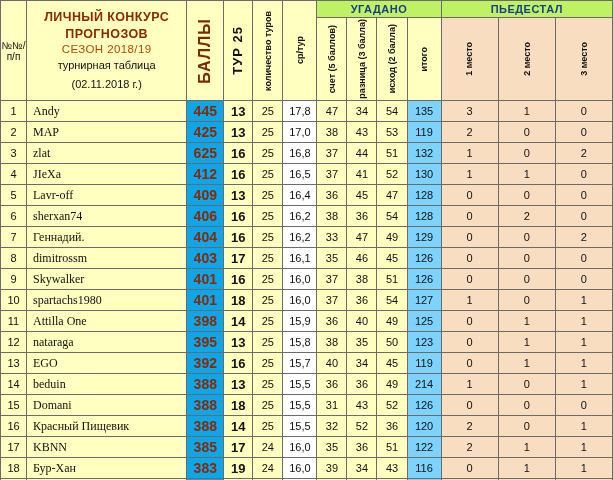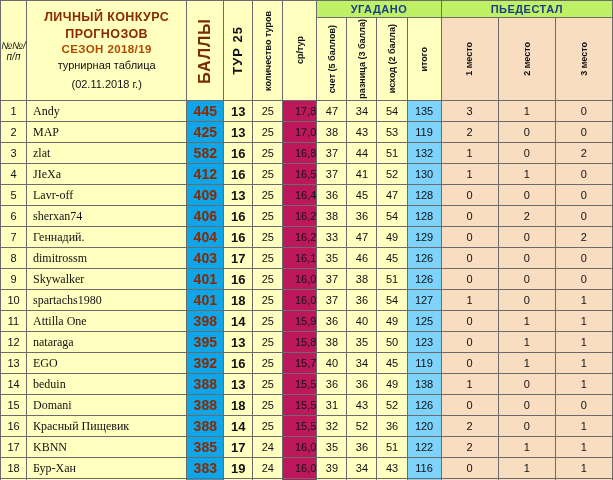--- a/index.html
+++ b/index.html
@@ -26,32 +26,32 @@
     white-space:nowrap;margin:0 auto;
   }
   .vert.big{font-size:16px;font-weight:bold;color:#7a2c00;letter-spacing:1px;}
   .vert.mid{font-size:13px;font-weight:bold;color:#111;letter-spacing:1px;}
   .vert.sm{font-size:9px;font-weight:bold;color:#111;line-height:1.15;}
   .hdr-title{
     background:#ffffc0;
     padding:0 2px;
   }
   .t1{font-size:12.5px;font-weight:bold;color:#8a2a00;letter-spacing:.4px;line-height:1.35;}
-  .t2{font-size:11.5px;font-weight:bold;color:#b04a00;letter-spacing:.4px;margin-top:1px;}
+  .t2{font-size:11.5px;font-weight:normal;color:#b04a00;letter-spacing:.4px;margin-top:1px;}
   .t3{font-size:11px;color:#111;margin-top:3px;line-height:1.4;}
-  .nn{background:#ffffc0;font-size:10px;color:#111;font-style:italic;}
+  .nn{background:#ffffc0;font-size:10px;color:#111;}
 
   
   .c-rank{background:#ffffc0;font-size:11px;color:#111;height:20px;}
   .c-name{background:#ffffc0;font-size:12px;color:#111;text-align:left;padding-left:6px;
           font-family:Liberation Serif, serif;}
   .c-ball{background:#0ea5e9;font-size:14px;font-weight:bold;color:#8a2a00;}
   .c-tour{background:#ffffc0;font-size:13px;font-weight:bold;color:#111;}
   .c-kol{background:#ffffc0;font-size:11px;color:#111;}
-  .c-sr{background:#be185d;font-size:11px;color:#111;text-align:right;}
+  .c-sr{background:#ffffff;font-size:11px;color:#111;}
   .c-g{background:#ffffc0;font-size:11px;color:#111;}
   .c-itg{background:#7dd3fc;font-size:11px;color:#111;}
   .c-ped{background:#f9ddc0;font-size:11px;color:#111;}
 </style>
 </head>
 <body>
 
 <table>
   <colgroup>
     <col style="width:26px">
@@ -146,21 +146,21 @@
         <td class="c-g">43</td>
         <td class="c-g">53</td>
         <td class="c-itg">119</td>
         <td class="c-ped">2</td>
         <td class="c-ped">0</td>
         <td class="c-ped">0</td>
       </tr>
       <tr>
         <td class="c-rank">3</td>
         <td class="c-name">zlat</td>
-        <td class="c-ball">582</td>
+        <td class="c-ball">625</td>
         <td class="c-tour">16</td>
         <td class="c-kol">25</td>
         <td class="c-sr">16,8</td>
         <td class="c-g">37</td>
         <td class="c-g">44</td>
         <td class="c-g">51</td>
         <td class="c-itg">132</td>
         <td class="c-ped">1</td>
         <td class="c-ped">0</td>
         <td class="c-ped">2</td>
@@ -318,21 +318,21 @@
       <tr>
         <td class="c-rank">14</td>
         <td class="c-name">beduin</td>
         <td class="c-ball">388</td>
         <td class="c-tour">13</td>
         <td class="c-kol">25</td>
         <td class="c-sr">15,5</td>
         <td class="c-g">36</td>
         <td class="c-g">36</td>
         <td class="c-g">49</td>
-        <td class="c-itg">138</td>
+        <td class="c-itg">214</td>
         <td class="c-ped">1</td>
         <td class="c-ped">0</td>
         <td class="c-ped">1</td>
       </tr>
       <tr>
         <td class="c-rank">15</td>
         <td class="c-name">Domani</td>
         <td class="c-ball">388</td>
         <td class="c-tour">18</td>
         <td class="c-kol">25</td>

